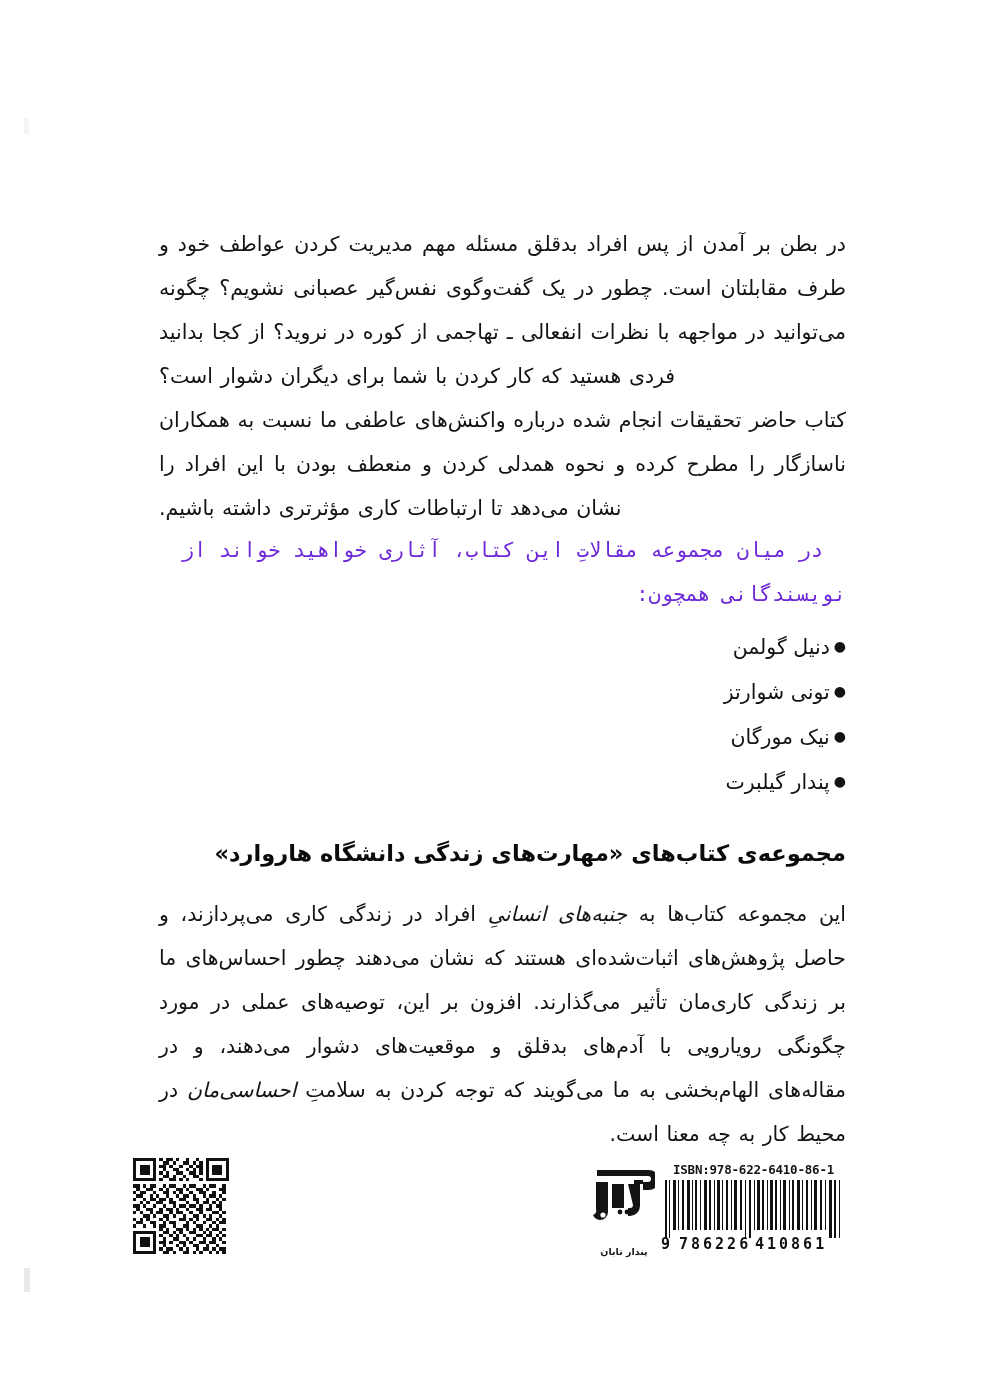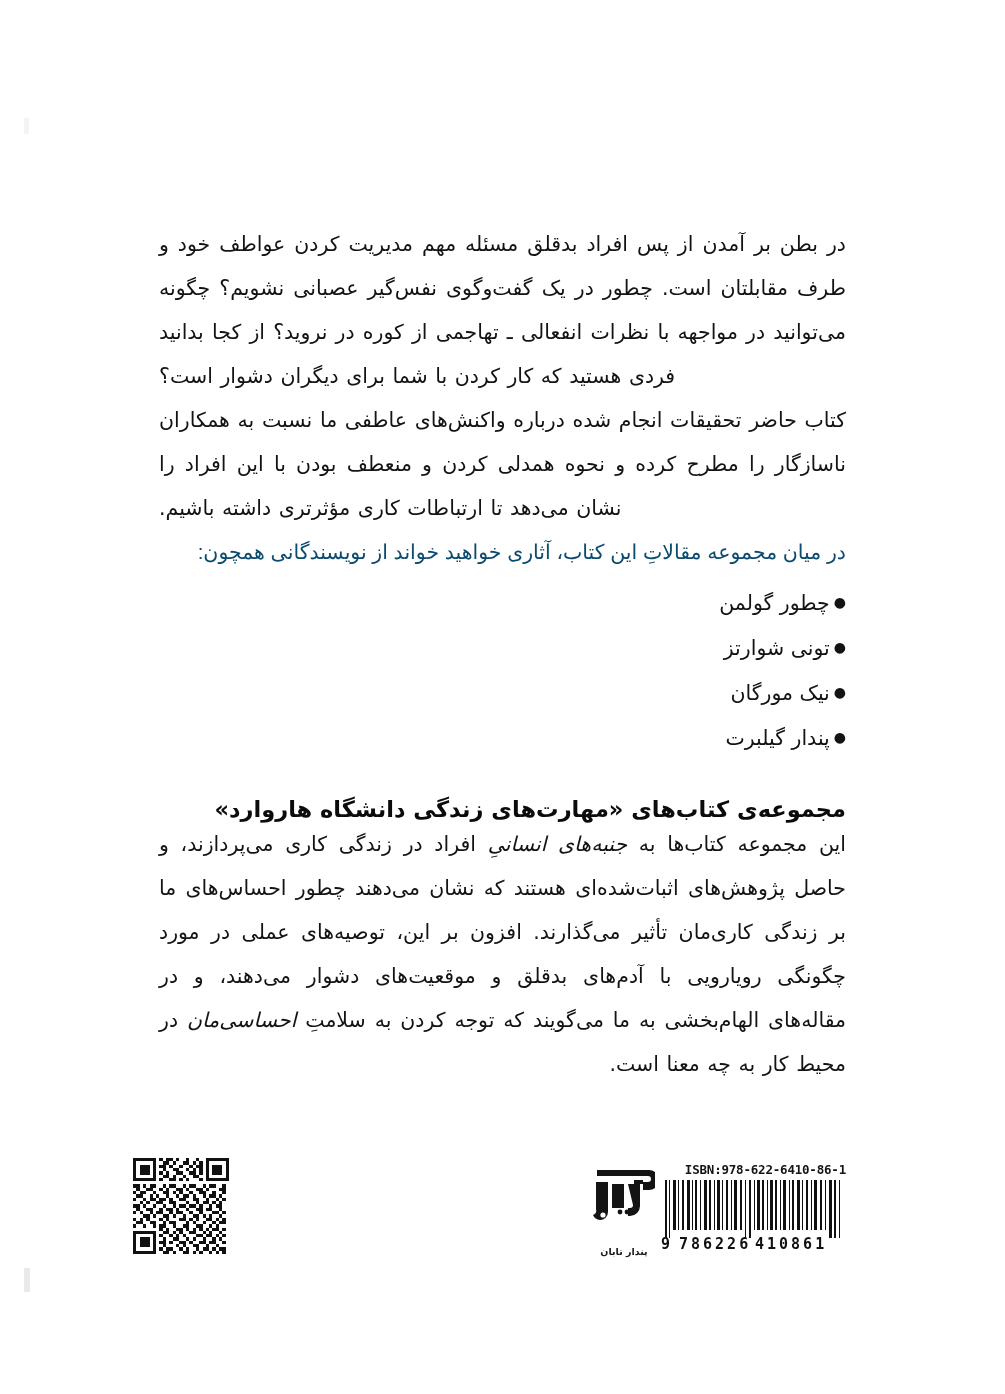--- a/index.html
+++ b/index.html
@@ -55,24 +55,24 @@
     color: #131313;
     margin: 0 0 0 0;
     text-align: justify;
     text-align-last: right;
     word-spacing: 1px;
   }
   .body-par.p-first { text-align-last: left; }
   .body-par.p-second { text-align-last: left; }
 
   .lead-line {
-    font-family: Liberation Sans, sans-serif;
+    font-family: Liberation Mono, monospace;
     font-size: 20.5px;
     line-height: 44px;
-    color: #0c4a6e;
+    color: #6d28d9;
     margin: 0;
     text-align: center;
   }
 
   .authors {
     list-style: none;
     margin: 6px 0 0 0;
     padding: 0;
   }
   .authors li {
@@ -88,21 +88,21 @@
     margin-left: 4px;
     font-size: 14px;
     vertical-align: 3px;
   }
 
   .section-heading {
     font-family: "DejaVu Sans", "Liberation Sans", sans-serif;
     font-size: 22.5px;
     font-weight: bold;
     color: #0b0b0b;
-    margin: 36px 0 0 0;
+    margin: 36px 0 26px 0;
     text-align: right;
     letter-spacing: -0.2px;
   }
 
   .italic-seg {
     font-style: italic;
   }
 
   
   .footer {
@@ -155,21 +155,20 @@
     text-align: center;
   }
   .isbn-text {
     font-family: "DejaVu Sans Mono", "Liberation Mono", monospace;
     font-size: 12.5px;
     font-weight: bold;
     color: #141414;
     letter-spacing: -0.2px;
     margin-bottom: 3px;
     white-space: nowrap;
-    text-align: right;
   }
   .barcode-svg {
     display: block;
     width: 185px;
     height: 70px;
   }
 </style>
 </head>
 <body>
 
@@ -180,21 +179,21 @@
 
   <div class="content">
 
     <p class="body-par p-first">در بطن بر آمدن از پس افراد بدقلق مسئله مهم مدیریت کردن عواطف خود و طرف مقابلتان است. چطور در یک گفت‌وگوی نفس‌گیر عصبانی نشویم؟ چگونه می‌توانید در مواجهه با نظرات انفعالی ـ تهاجمی از کوره در نروید؟ از کجا بدانید فردی هستید که کار کردن با شما برای دیگران دشوار است؟</p>
 
     <p class="body-par p-second">کتاب حاضر تحقیقات انجام شده درباره واکنش‌های عاطفی ما نسبت به همکاران ناسازگار را مطرح کرده و نحوه همدلی کردن و منعطف بودن با این افراد را نشان می‌دهد تا ارتباطات کاری مؤثرتری داشته باشیم.</p>
 
     <p class="lead-line">در میان مجموعه مقالاتِ این کتاب، آثاری خواهید خواند از نویسندگانی همچون:</p>
 
     <ul class="authors">
-      <li><span class="bullet">●</span><span>چطور گولمن</span></li>
+      <li><span class="bullet">●</span><span>دنیل گولمن</span></li>
       <li><span class="bullet">●</span><span>تونی شوارتز</span></li>
       <li><span class="bullet">●</span><span>نیک مورگان</span></li>
       <li><span class="bullet">●</span><span>پندار گیلبرت</span></li>
     </ul>
 
     <h2 class="section-heading">مجموعه‌ی کتاب‌های «مهارت‌های زندگی دانشگاه هاروارد»</h2>
 
     <p class="body-par"><span>این مجموعه کتاب‌ها به </span><span class="italic-seg">جنبه‌های انسانیِ</span><span> افراد در زندگی کاری می‌پردازند، و حاصل پژوهش‌های اثبات‌شده‌ای هستند که نشان می‌دهند چطور احساس‌های ما بر زندگی کاری‌مان تأثیر می‌گذارند. افزون بر این، توصیه‌های عملی در مورد چگونگی رویارویی با آدم‌های بدقلق و موقعیت‌های دشوار می‌دهند، و در مقاله‌های الهام‌بخشی به ما می‌گویند که توجه کردن به سلامتِ </span><span class="italic-seg">احساسی‌مان</span><span> در محیط کار به چه معنا است.</span></p>
 
   </div>

